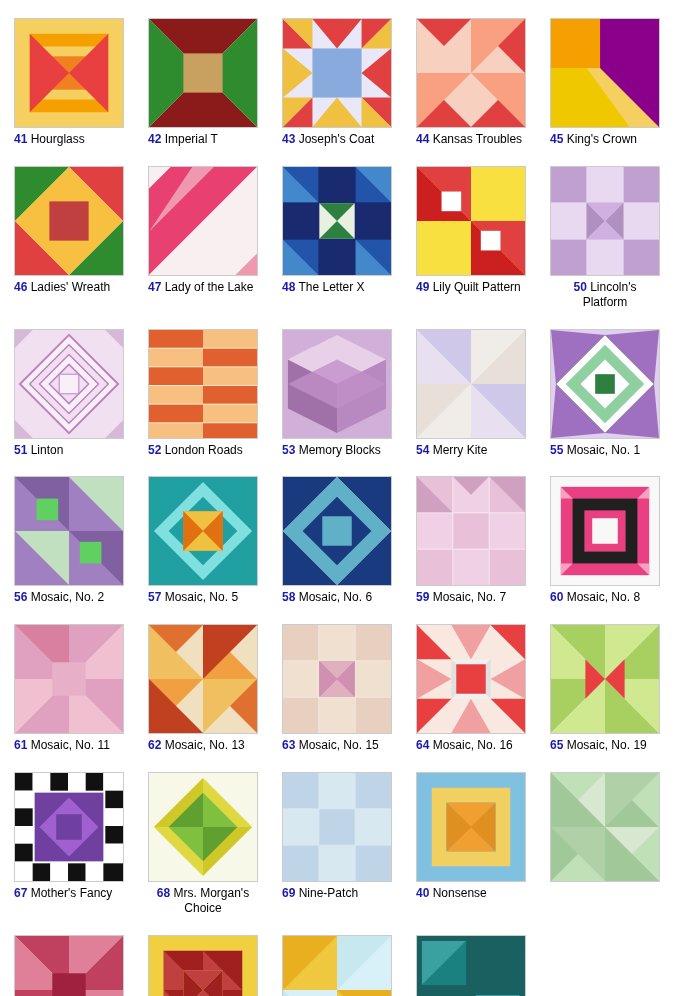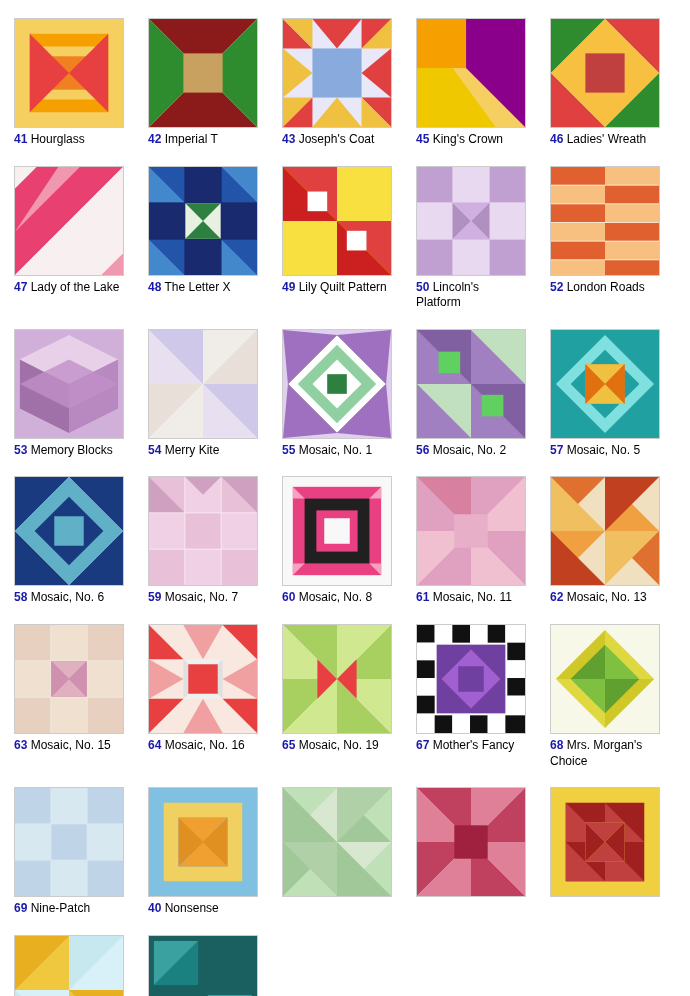--- a/index.html
+++ b/index.html
@@ -25,20 +25,21 @@
       width: 110px;
       height: 110px;
       border: 1px solid #ccc;
       flex-shrink: 0;
     }
     .label {
       margin-top: 4px;
       font-size: 12px;
       line-height: 1.3;
       max-width: 110px;
+      text-align: center;
     }
     .label .num {
       font-weight: bold;
       color: #1a1aaa;
     }
   </style>
 </head>
 <body>
 
 <div class="grid">
@@ -81,20 +82,34 @@
       <polygon points="110,110 80,80 110,80" fill="#e04040"></polygon>
       <polygon points="110,110 80,110 80,80" fill="#f0c040"></polygon>
       <polygon points="30,0 80,0 55,30" fill="#e04040"></polygon>
       <polygon points="0,30 0,80 30,55" fill="#f0c040"></polygon>
       <polygon points="30,110 80,110 55,80" fill="#f0c040"></polygon>
       <polygon points="110,30 110,80 80,55" fill="#e04040"></polygon>
     </svg>
     <div class="label"><span class="num">43</span> Joseph's Coat</div>
   </div>
 
+  <div class="item">
+    <svg class="quilt-block" viewBox="0 0 110 110" xmlns="http://www.w3.org/2000/svg">
+      <rect width="110" height="110" fill="#f8d0c0"></rect>
+      <polygon points="0,0 55,0 0,55" fill="#e04040"></polygon>
+      <polygon points="110,0 110,55 55,0" fill="#e04040"></polygon>
+      <polygon points="0,110 0,55 55,110" fill="#e04040"></polygon>
+      <polygon points="110,55 110,110 55,110" fill="#e04040"></polygon>
+      <polygon points="55,0 110,0 55,55" fill="#f8a080"></polygon>
+      <polygon points="0,55 55,55 0,110" fill="#f8a080"></polygon>
+      <polygon points="55,55 110,55 110,110" fill="#f8a080"></polygon>
+      <polygon points="0,0 55,55 0,55" fill="#f8d0c0"></polygon>
+    </svg>
+    <div class="label"><span class="num">44</span> Kansas Troubles</div>
+  </div>
 
   <div class="item">
     <svg class="quilt-block" viewBox="0 0 110 110" xmlns="http://www.w3.org/2000/svg">
       <rect width="110" height="110" fill="#f5d060"></rect>
       <polygon points="0,0 110,0 110,110" fill="#8b008b"></polygon>
       <polygon points="0,0 0,110 80,110" fill="#f0c800"></polygon>
       <rect x="0" y="0" width="50" height="50" fill="#f5a000"></rect>
     </svg>
     <div class="label"><span class="num">45</span> King's Crown</div>
   </div>
@@ -172,20 +187,37 @@
       <rect x="74" y="74" width="36" height="36" fill="#c0a0d0"></rect>
       <rect x="36" y="36" width="38" height="38" fill="#fff"></rect>
       <polygon points="36,36 74,36 55,55" fill="#d0b0e0"></polygon>
       <polygon points="36,74 74,74 55,55" fill="#d0b0e0"></polygon>
       <polygon points="36,36 36,74 55,55" fill="#b090c0"></polygon>
       <polygon points="74,36 74,74 55,55" fill="#b090c0"></polygon>
     </svg>
     <div class="label"><span class="num">50</span> Lincoln's Platform</div>
   </div>
 
+  <div class="item">
+    <svg class="quilt-block" viewBox="0 0 110 110" xmlns="http://www.w3.org/2000/svg">
+      <rect width="110" height="110" fill="#f0e0f0"></rect>
+
+      <polygon points="55,5 105,55 55,105 5,55" fill="#f8f0f8" stroke="#c080c0" stroke-width="2"></polygon>
+      <polygon points="55,15 95,55 55,95 15,55" fill="#f0e0f0" stroke="#c080c0" stroke-width="1.5"></polygon>
+      <polygon points="55,25 85,55 55,85 25,55" fill="#f8f0f8" stroke="#c080c0" stroke-width="1.5"></polygon>
+      <polygon points="55,35 75,55 55,75 35,55" fill="#f0e0f0" stroke="#c080c0" stroke-width="1.5"></polygon>
+      <rect x="45" y="45" width="20" height="20" fill="#f8f0f8" stroke="#c080c0" stroke-width="1"></rect>
+
+      <polygon points="0,0 18,0 0,18" fill="#d8b8d8"></polygon>
+      <polygon points="110,0 92,0 110,18" fill="#d8b8d8"></polygon>
+      <polygon points="0,110 18,110 0,92" fill="#d8b8d8"></polygon>
+      <polygon points="110,110 92,110 110,92" fill="#d8b8d8"></polygon>
+    </svg>
+    <div class="label"><span class="num">51</span> Linton</div>
+  </div>
 
   <div class="item">
     <svg class="quilt-block" viewBox="0 0 110 110" xmlns="http://www.w3.org/2000/svg">
       <rect width="110" height="110" fill="#f8e8d0"></rect>
       <rect x="0" y="0" width="55" height="18" fill="#e06030"></rect>
       <rect x="0" y="19" width="55" height="18" fill="#f8c080"></rect>
       <rect x="0" y="38" width="55" height="18" fill="#e06030"></rect>
       <rect x="0" y="57" width="55" height="18" fill="#f8c080"></rect>
       <rect x="0" y="76" width="55" height="18" fill="#e06030"></rect>
       <rect x="0" y="95" width="55" height="18" fill="#f8c080"></rect>

